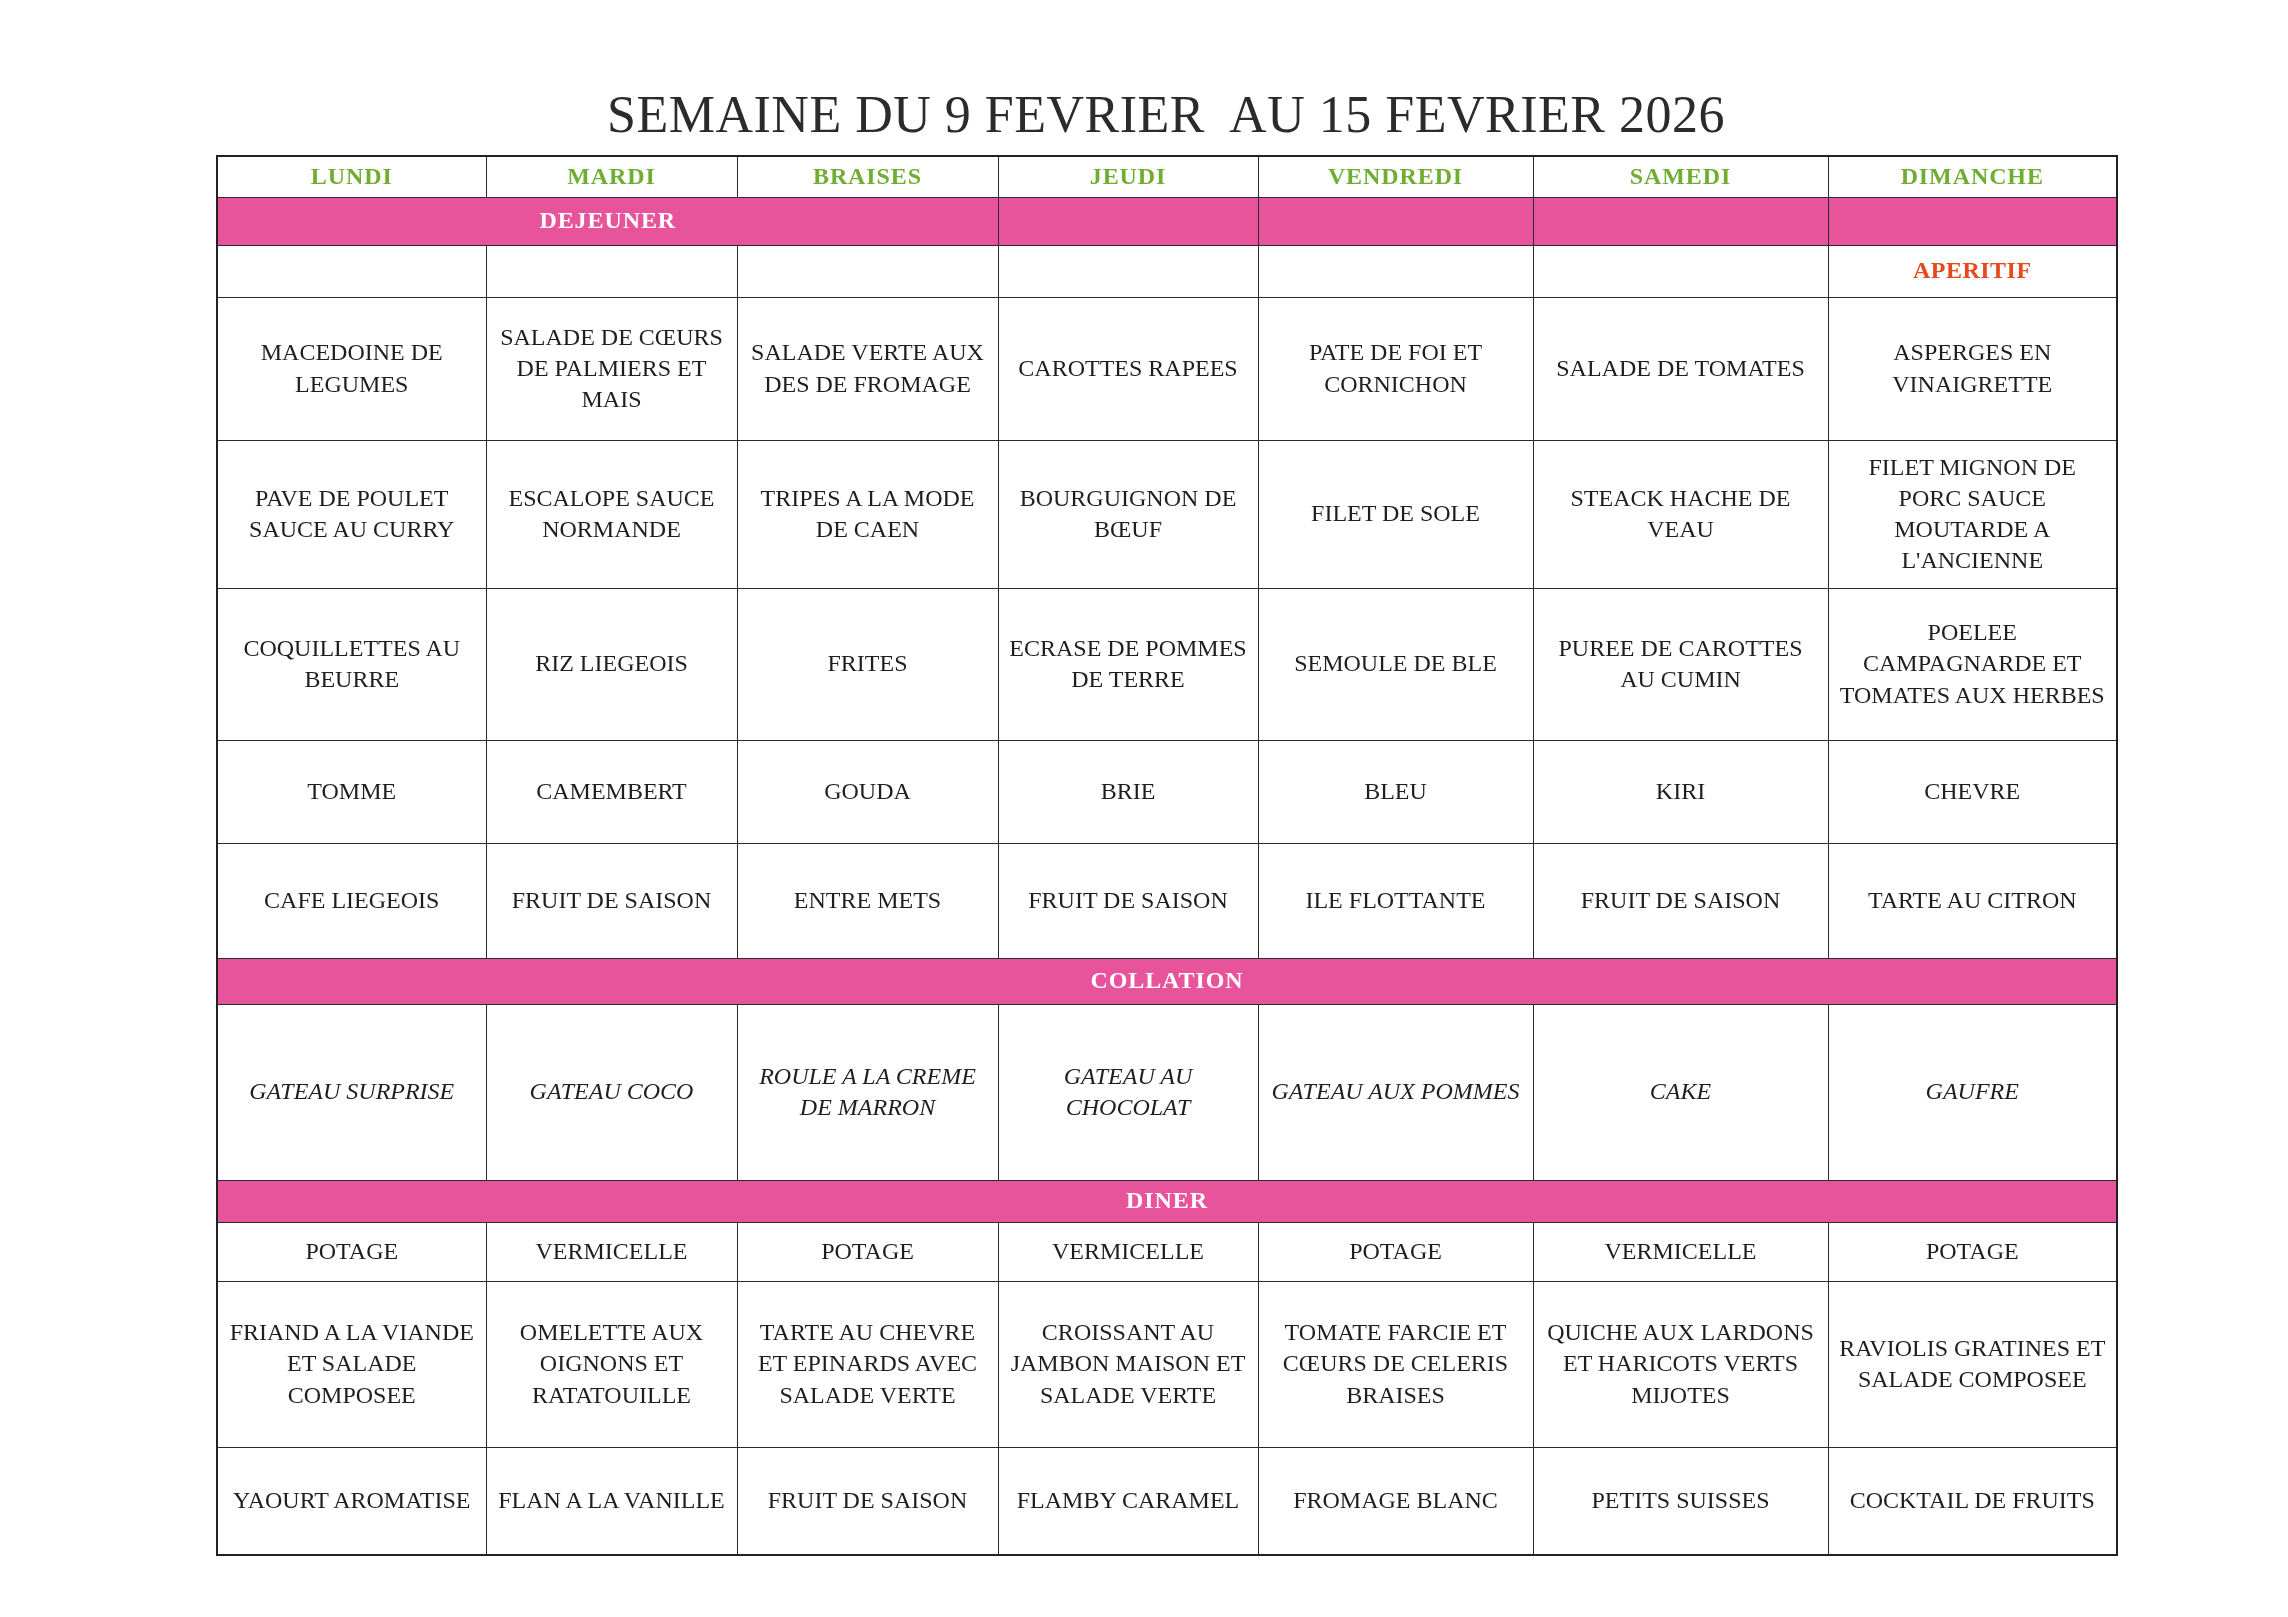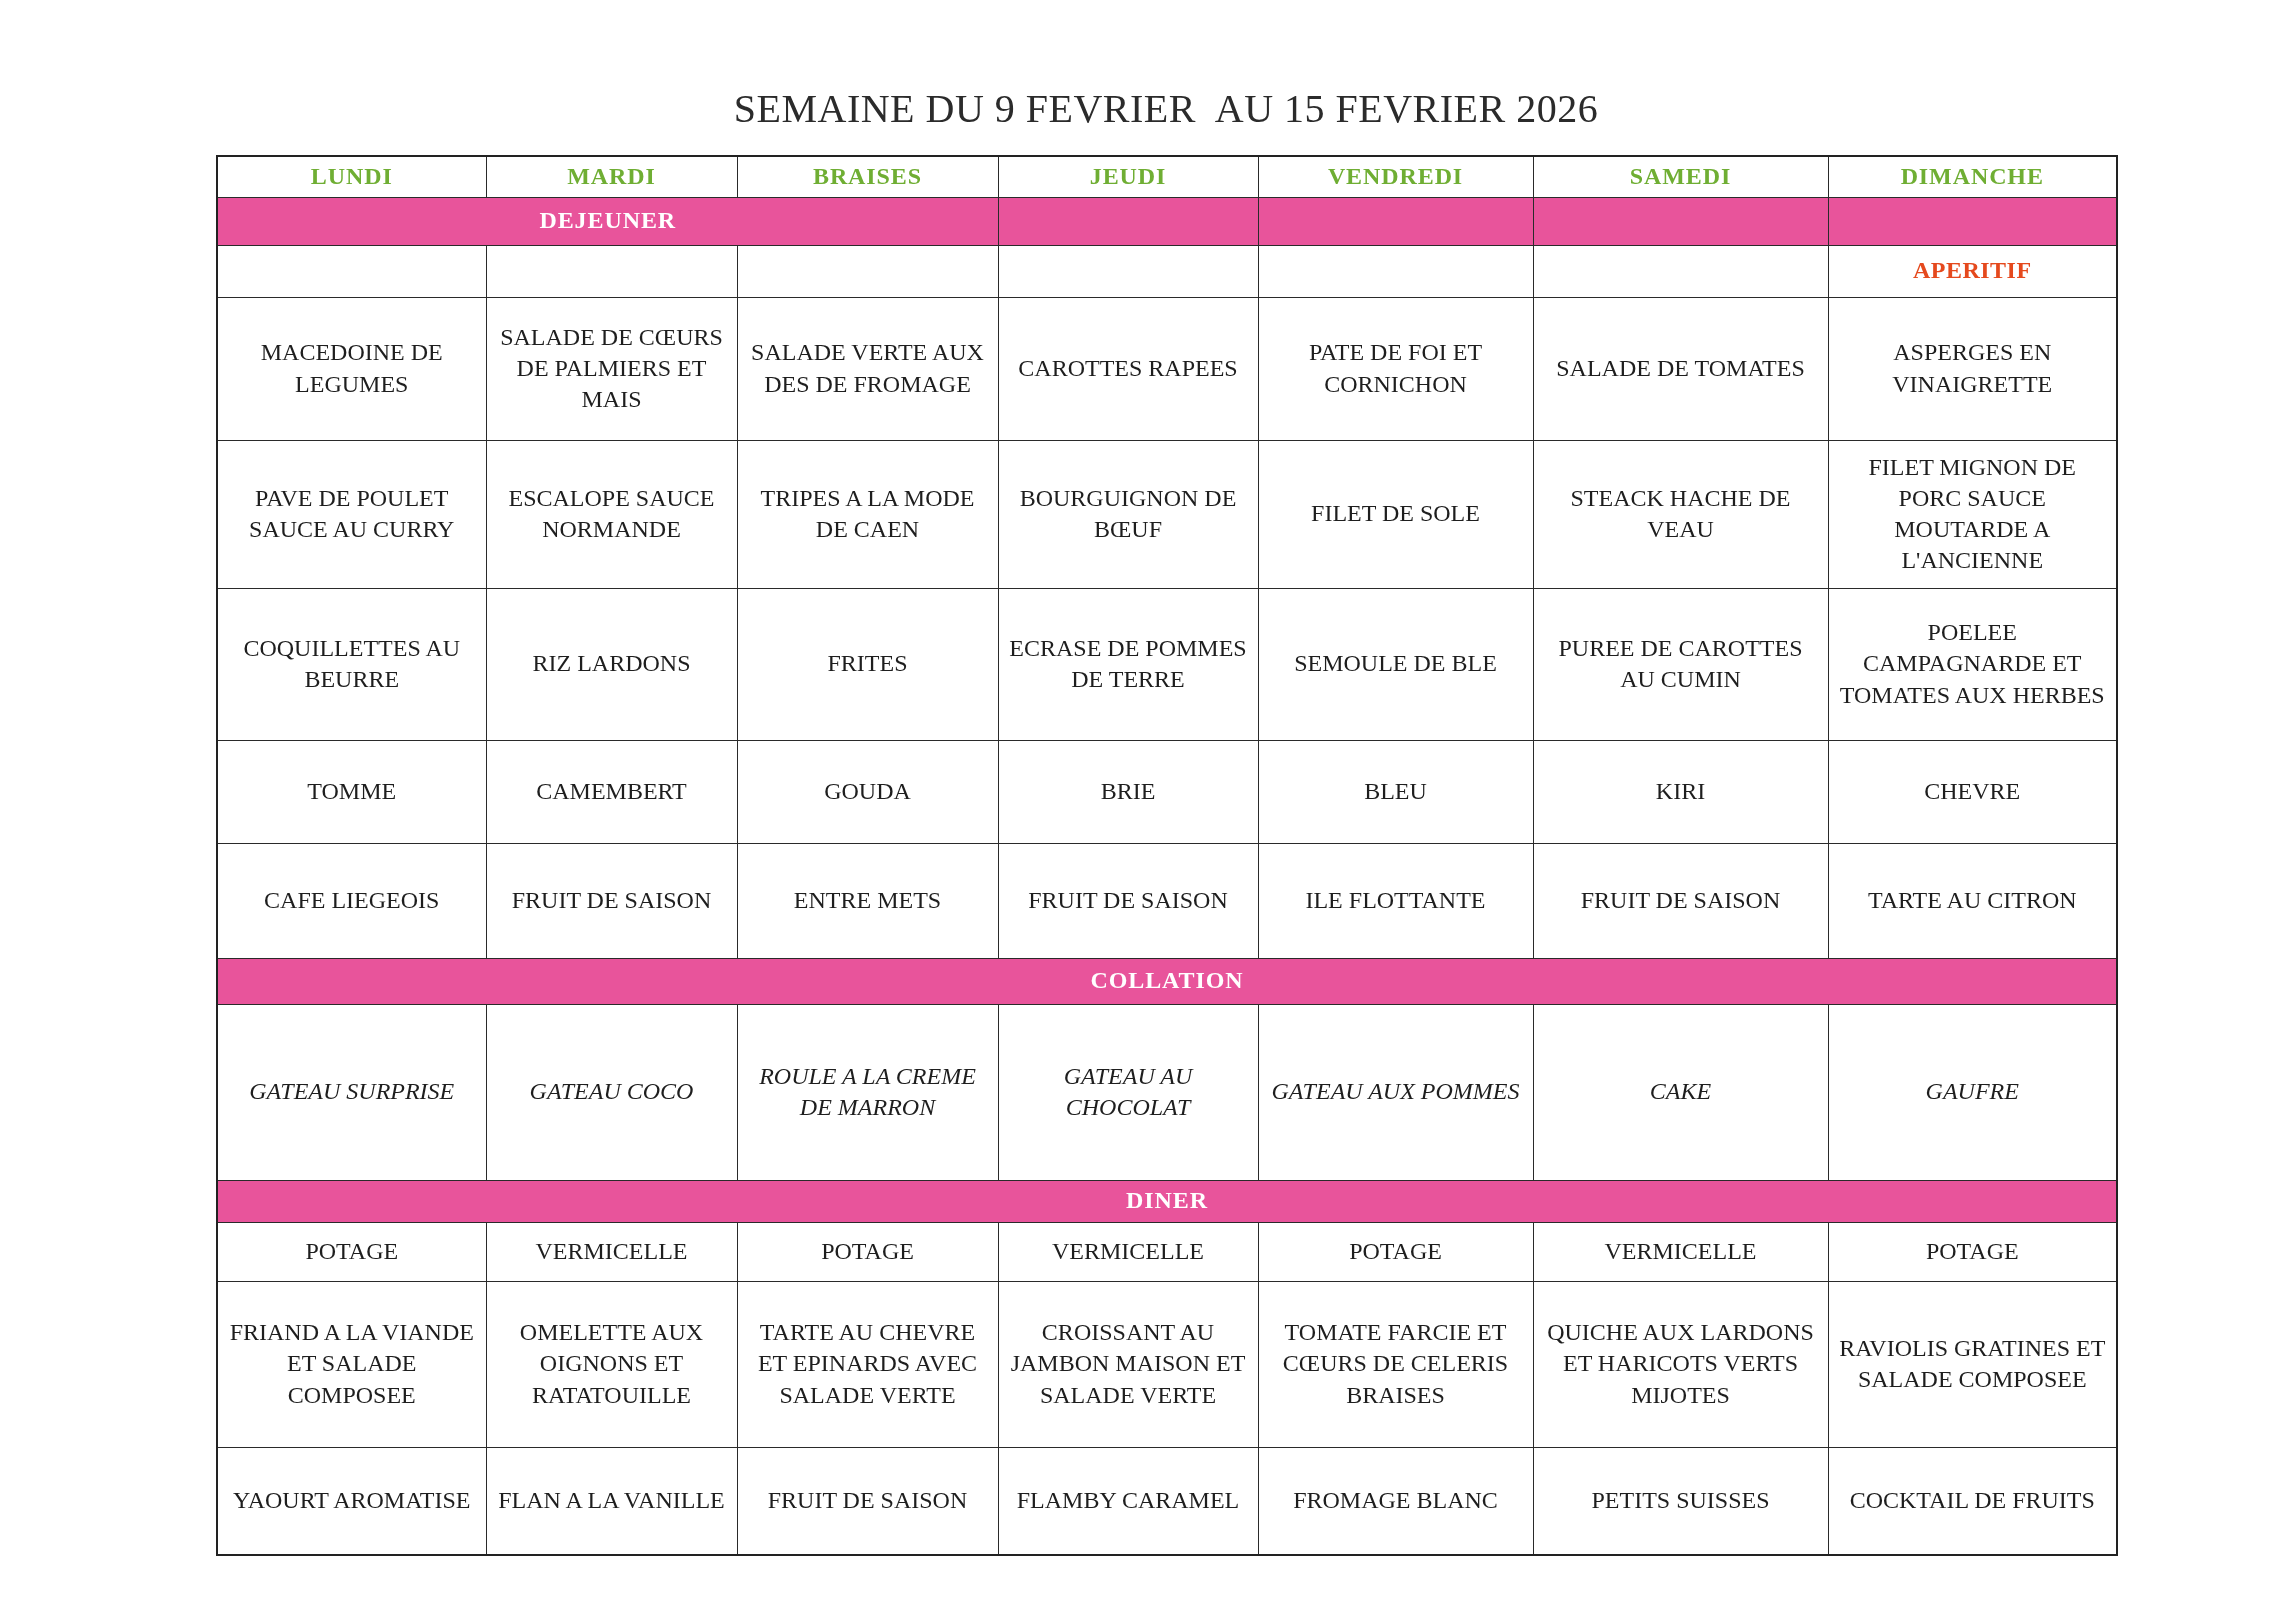--- a/index.html
+++ b/index.html
@@ -7,21 +7,21 @@
     width:2289px;height:1618px;
     background:#ffffff;
     font-family:"Liberation Serif","DejaVu Serif",serif;
     position:relative;
     color:#1e1e1e;
   }
   .page-title{
     position:absolute;
     left:216px;top:85px;width:1900px;
     text-align:center;
-    font-size:40px;
+    font-size:52px;
     color:#2b2b2b;
     white-space:pre;
     letter-spacing:0.5px;
   }
   table.menu{
     position:absolute;
     left:216px;top:155px;
     width:1900px;
     border-collapse:collapse;
     table-layout:fixed;
@@ -132,21 +132,21 @@
     <td>ESCALOPE SAUCE NORMANDE</td>
     <td>TRIPES A LA MODE DE CAEN</td>
     <td>BOURGUIGNON DE BŒUF</td>
     <td>FILET DE SOLE</td>
     <td>STEACK HACHE DE VEAU</td>
     <td>FILET MIGNON DE PORC SAUCE MOUTARDE A L'ANCIENNE</td>
   </tr>
 
   <tr class="r-side">
     <td>COQUILLETTES AU BEURRE</td>
-    <td>RIZ LARDONS</td>
+    <td>RIZ LIEGEOIS</td>
     <td>FRITES</td>
     <td>ECRASE DE POMMES DE TERRE</td>
     <td>SEMOULE DE BLE</td>
     <td>PUREE DE CAROTTES AU CUMIN</td>
     <td>POELEE CAMPAGNARDE ET TOMATES AUX HERBES</td>
   </tr>
 
   <tr class="r-cheese">
     <td>TOMME</td>
     <td>CAMEMBERT</td>

